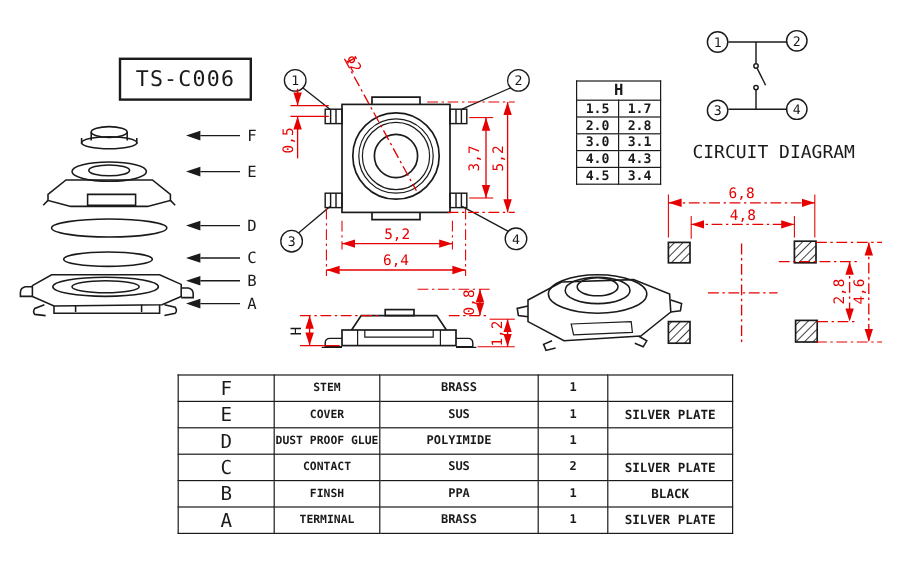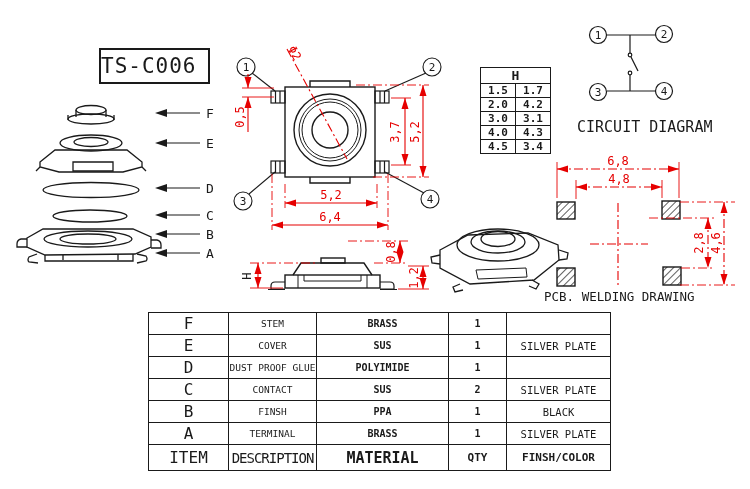--- a/index.html
+++ b/index.html
@@ -4,45 +4,45 @@
 <style>
   html,body{margin:0;padding:0;background:#fff;}
   #page{position:relative;width:750px;height:489px;background:#ffffff;overflow:hidden;
         font-family:"DejaVu Sans Mono",monospace;color:#1a1a1a;}
   .abs{position:absolute;}
   svg{display:block;overflow:visible;}
   svg text{font-family:"DejaVu Sans Mono",monospace;}
 
   
   .title-box{left:99px;top:48px;width:107px;height:32px;border:2px solid #1a1a1a;
-             display:flex;align-items:center;
-             font-size:21px;letter-spacing:1px;}
+             display:flex;align-items:center;justify-content:center;
+             font-size:18px;letter-spacing:1px;}
 
   
   .caption{color:#1a1a1a;white-space:nowrap;}
   .cap-circuit{left:577px;top:118px;font-size:15px;text-align:right;}
   .cap-pcb{left:544px;top:289px;font-size:12.5px;}
 
   
   table{border-collapse:collapse;}
   .h-table{left:480px;top:67px;}
   .h-table th,.h-table td{border:1.5px solid #1a1a1a;width:34px;height:13px;
         text-align:center;font-size:11px;font-weight:bold;padding:0;
         font-family:"DejaVu Sans Mono",monospace;}
   .h-table th{font-size:13px;}
 
   
   .parts-table{left:148px;top:312px;}
   .parts-table td{border:1.5px solid #1a1a1a;padding:0;text-align:center;
         height:21px;font-family:"DejaVu Sans Mono",monospace;}
   .c-item{width:79px;font-size:16px;}
-  .c-desc{width:87px;font-size:9.5px;font-weight:normal;}
+  .c-desc{width:87px;font-size:9.5px;font-weight:bold;}
   .c-mat {width:131px;font-size:10px;font-weight:bold;margin-left:24px;}
   .c-qty {width:57px;font-size:10px;font-weight:bold;}
-  .c-fin {width:103px;font-size:10.5px;font-weight:normal;}
+  .c-fin {width:103px;font-size:10.5px;font-weight:bold;}
   .ft td{height:25px;}
   .ft .c-item{font-size:16px;}
   .ft .c-desc{font-size:14px;letter-spacing:-1px;}
   .ft .c-mat{font-size:15px;}
   .ft .c-qty{font-size:11px;font-weight:bold;}
   .ft .c-fin{font-size:11px;font-weight:bold;}
 </style>
 </head>
 <body>
 
@@ -241,21 +241,21 @@
     <tbody>
         <tr>
       <th colspan="2">H</th>
     </tr>
     <tr>
       <td>1.5</td>
       <td>1.7</td>
         </tr>
     <tr>
       <td>2.0</td>
-      <td>4.2</td>
+      <td>2.8</td>
         </tr>
     <tr>
       <td>3.0</td>
       <td>3.1</td>
         </tr>
     <tr>
       <td>4.0</td>
       <td>4.3</td>
         </tr>
     <tr>
@@ -335,21 +335,20 @@
       <line x1="106" y1="68" x2="172" y2="68" stroke-dasharray="9 3 2 3" stroke-width="0.9"></line>
       <line x1="138" y1="118" x2="172" y2="118" stroke-dasharray="9 3 2 3" stroke-width="0.9"></line>
       <g stroke="none" fill="#e60000" font-size="12" text-anchor="middle">
         <text x="75" y="15">6,8</text>
         <text x="76" y="33">4,8</text>
         <text x="160" y="93" transform="rotate(-90 160 93)">2,8</text>
         <text x="177" y="93" transform="rotate(-90 177 93)">4,6</text>
       </g>
     </g>
   </svg>
-  <div class="abs caption cap-pcb">PCB. WELDING DRAWING</div>
 
   <table class="abs parts-table">
     <tbody>
         <tr>
       <td class="c-item">F</td>
       <td class="c-desc">STEM</td>
       <td class="c-mat">BRASS</td>
       <td class="c-qty">1</td>
       <td class="c-fin"></td>
     </tr>
@@ -381,23 +380,16 @@
       <td class="c-qty">1</td>
       <td class="c-fin">BLACK</td>
     </tr>
     <tr>
       <td class="c-item">A</td>
       <td class="c-desc">TERMINAL</td>
       <td class="c-mat">BRASS</td>
       <td class="c-qty">1</td>
       <td class="c-fin">SILVER PLATE</td>
     </tr>
-    <tr class="ft">
-      <td class="c-item">ITEM</td>
-      <td class="c-desc">DESCRIPTION</td>
-      <td class="c-mat">MATERIAL</td>
-      <td class="c-qty">QTY</td>
-      <td class="c-fin">FINSH/COLOR</td>
-    </tr>
   </tbody>
     </table>
 
 </div>
 
 </body></html>

